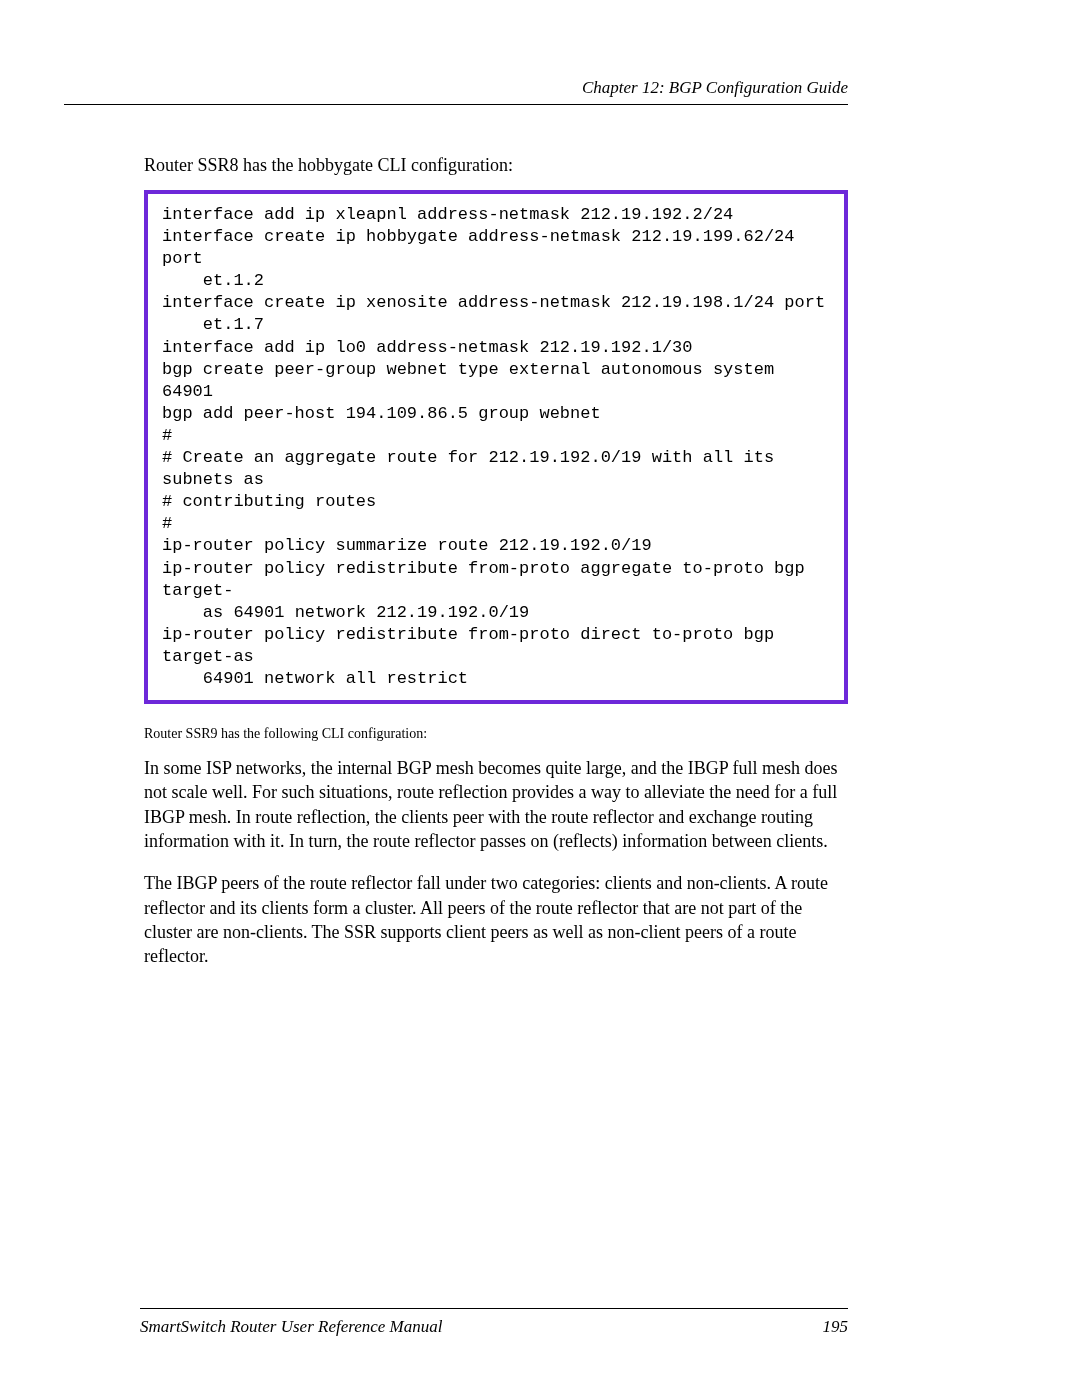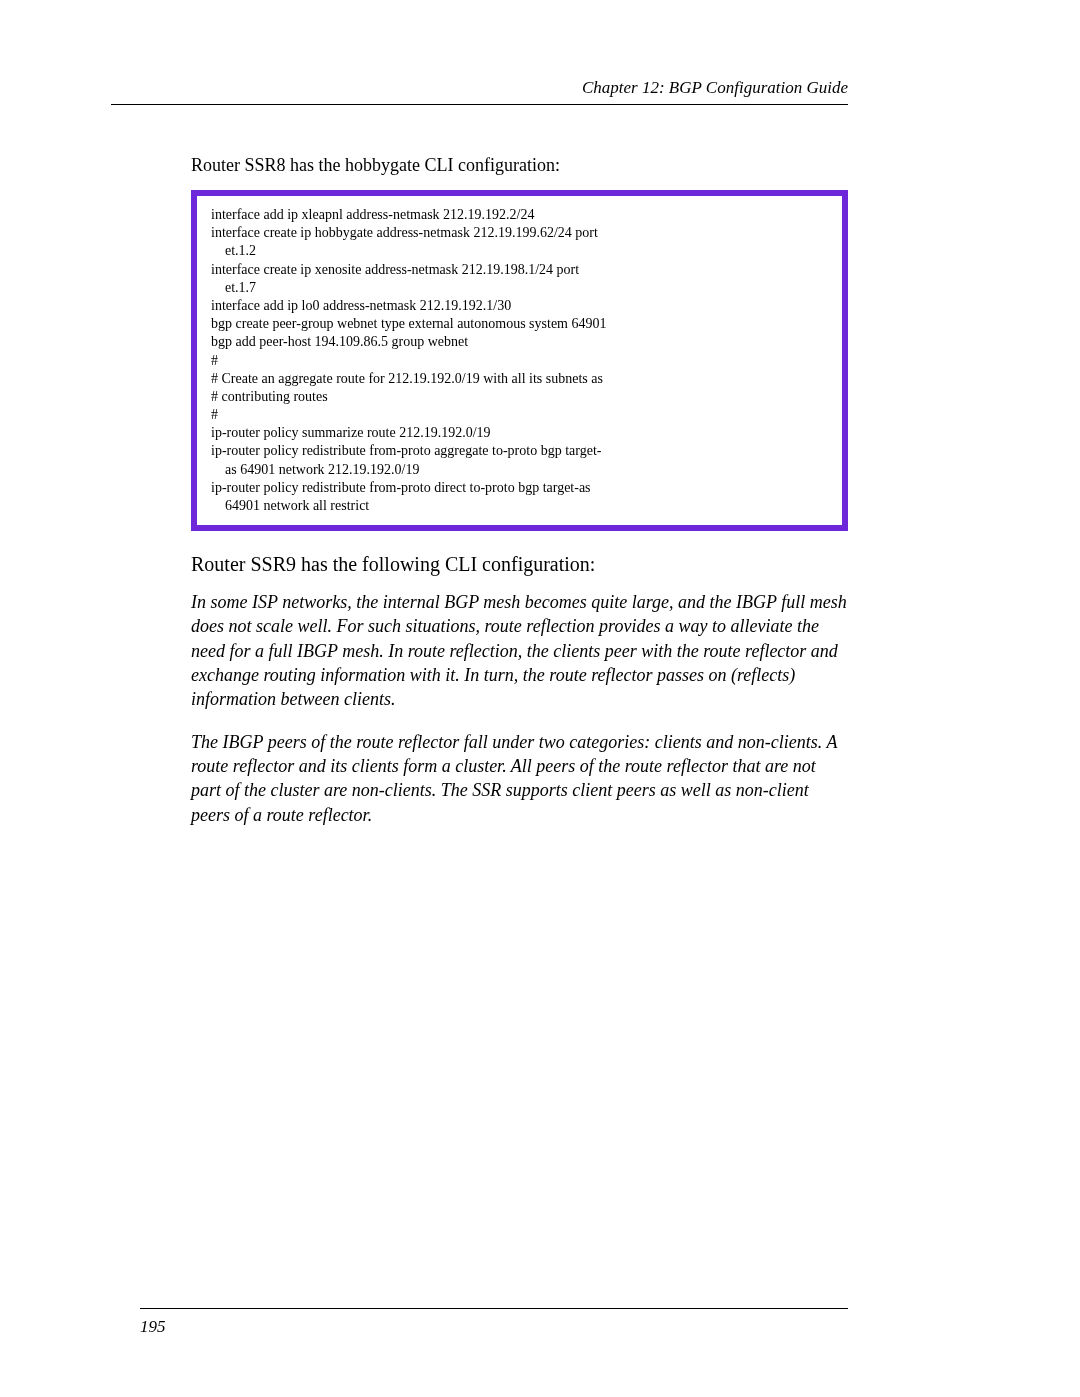--- a/index.html
+++ b/index.html
@@ -6,60 +6,59 @@
     margin: 0;
     padding: 0;
     background: #fff;
     font-family: "Palatino Linotype", "Book Antiqua", Palatino, Georgia, serif;
     color: #000;
   }
   .page {
     width: 988px;
     height: 1397px;
     box-sizing: border-box;
-    padding: 78px 140px 60px 111px;
+    padding: 78px 140px 60px 64px;
     position: relative;
   }
   .header-area {
     border-bottom: 1px solid #000;
     padding-bottom: 6px;
     margin-bottom: 50px;
     text-align: right;
     font-style: italic;
     font-size: 17px;
   }
   .intro1 {
     font-size: 18px;
     margin: 0 0 14px 80px;
   }
   .codebox {
-    border: 6px solid #6d28d9;
+    border: 4px solid #6d28d9;
     margin: 0 0 22px 80px;
     padding: 10px 14px;
-    font-family: Liberation Serif, serif;
-    font-size: 14px;
+    font-family: Liberation Mono, monospace;
+    font-size: 17px;
     line-height: 1.3;
     white-space: pre-wrap;
     word-wrap: break-word;
   }
   .intro2 {
-    font-size: 20px;
+    font-size: 14px;
     margin: 0 0 14px 80px;
   }
   h2.section {
     font-family: -apple-system, "Segoe UI", "Helvetica Neue", Arial, sans-serif;
     font-weight: 700;
     font-size: 26px;
     margin: 48px 0 22px 0;
   }
   .bodytext {
     font-size: 18px;
     line-height: 1.35;
     margin: 0 0 18px 80px;
-    font-style: italic;
   }
   .footer {
     position: absolute;
     left: 140px;
     right: 140px;
     bottom: 60px;
     border-top: 1px solid #000;
     padding-top: 8px;
     font-style: italic;
     font-size: 17px;
@@ -98,16 +97,17 @@
 
   <p class="intro2">Router SSR9 has the following CLI configuration:</p>
 
 
 
   <p class="bodytext">In some ISP networks, the internal BGP mesh becomes quite large, and the IBGP full mesh does not scale well. For such situations, route reflection provides a way to alleviate the need for a full IBGP mesh. In route reflection, the clients peer with the route reflector and exchange routing information with it. In turn, the route reflector passes on (reflects) information between clients.</p>
 
   <p class="bodytext">The IBGP peers of the route reflector fall under two categories: clients and non-clients. A route reflector and its clients form a cluster. All peers of the route reflector that are not part of the cluster are non-clients. The SSR supports client peers as well as non-client peers of a route reflector.</p>
 
   <div class="footer">
+    <span>SmartSwitch Router User Reference Manual</span>
     <span>195</span>
   </div>
 
 </div>
 
 </body></html>

